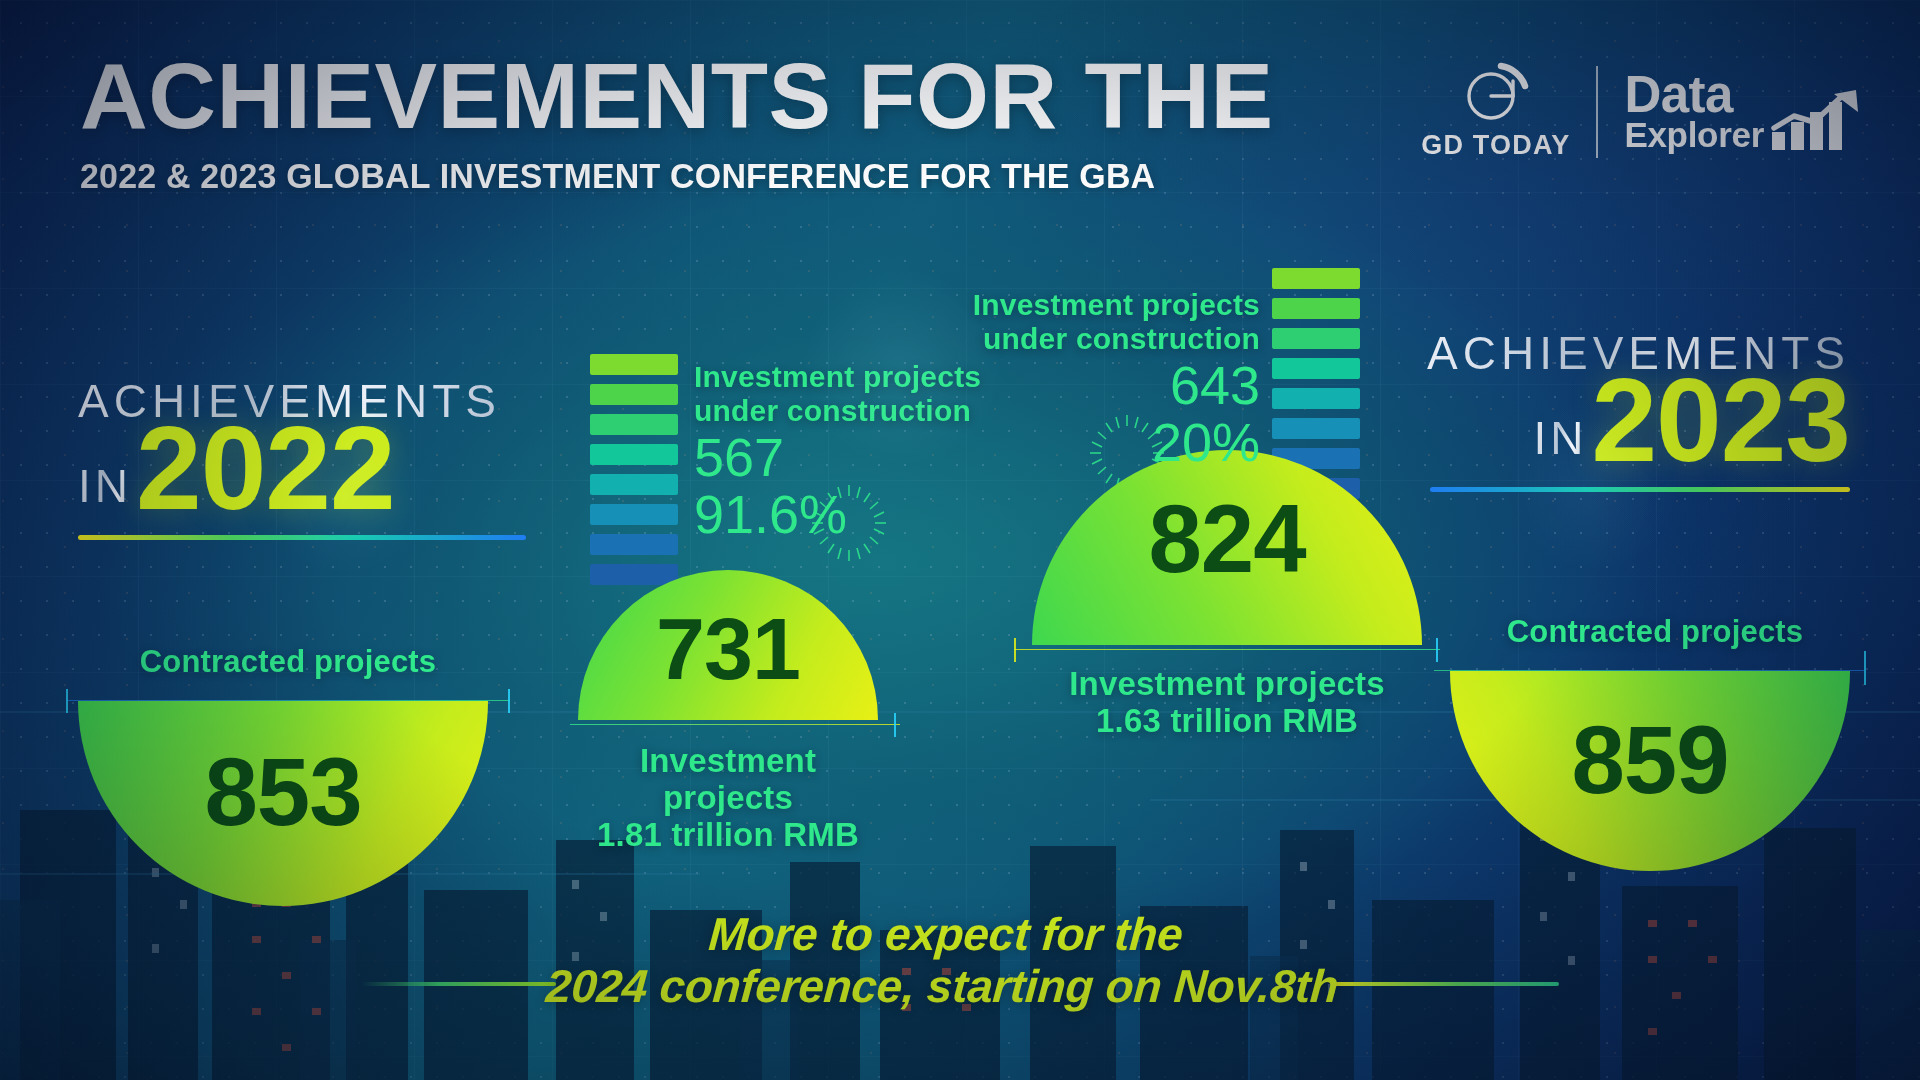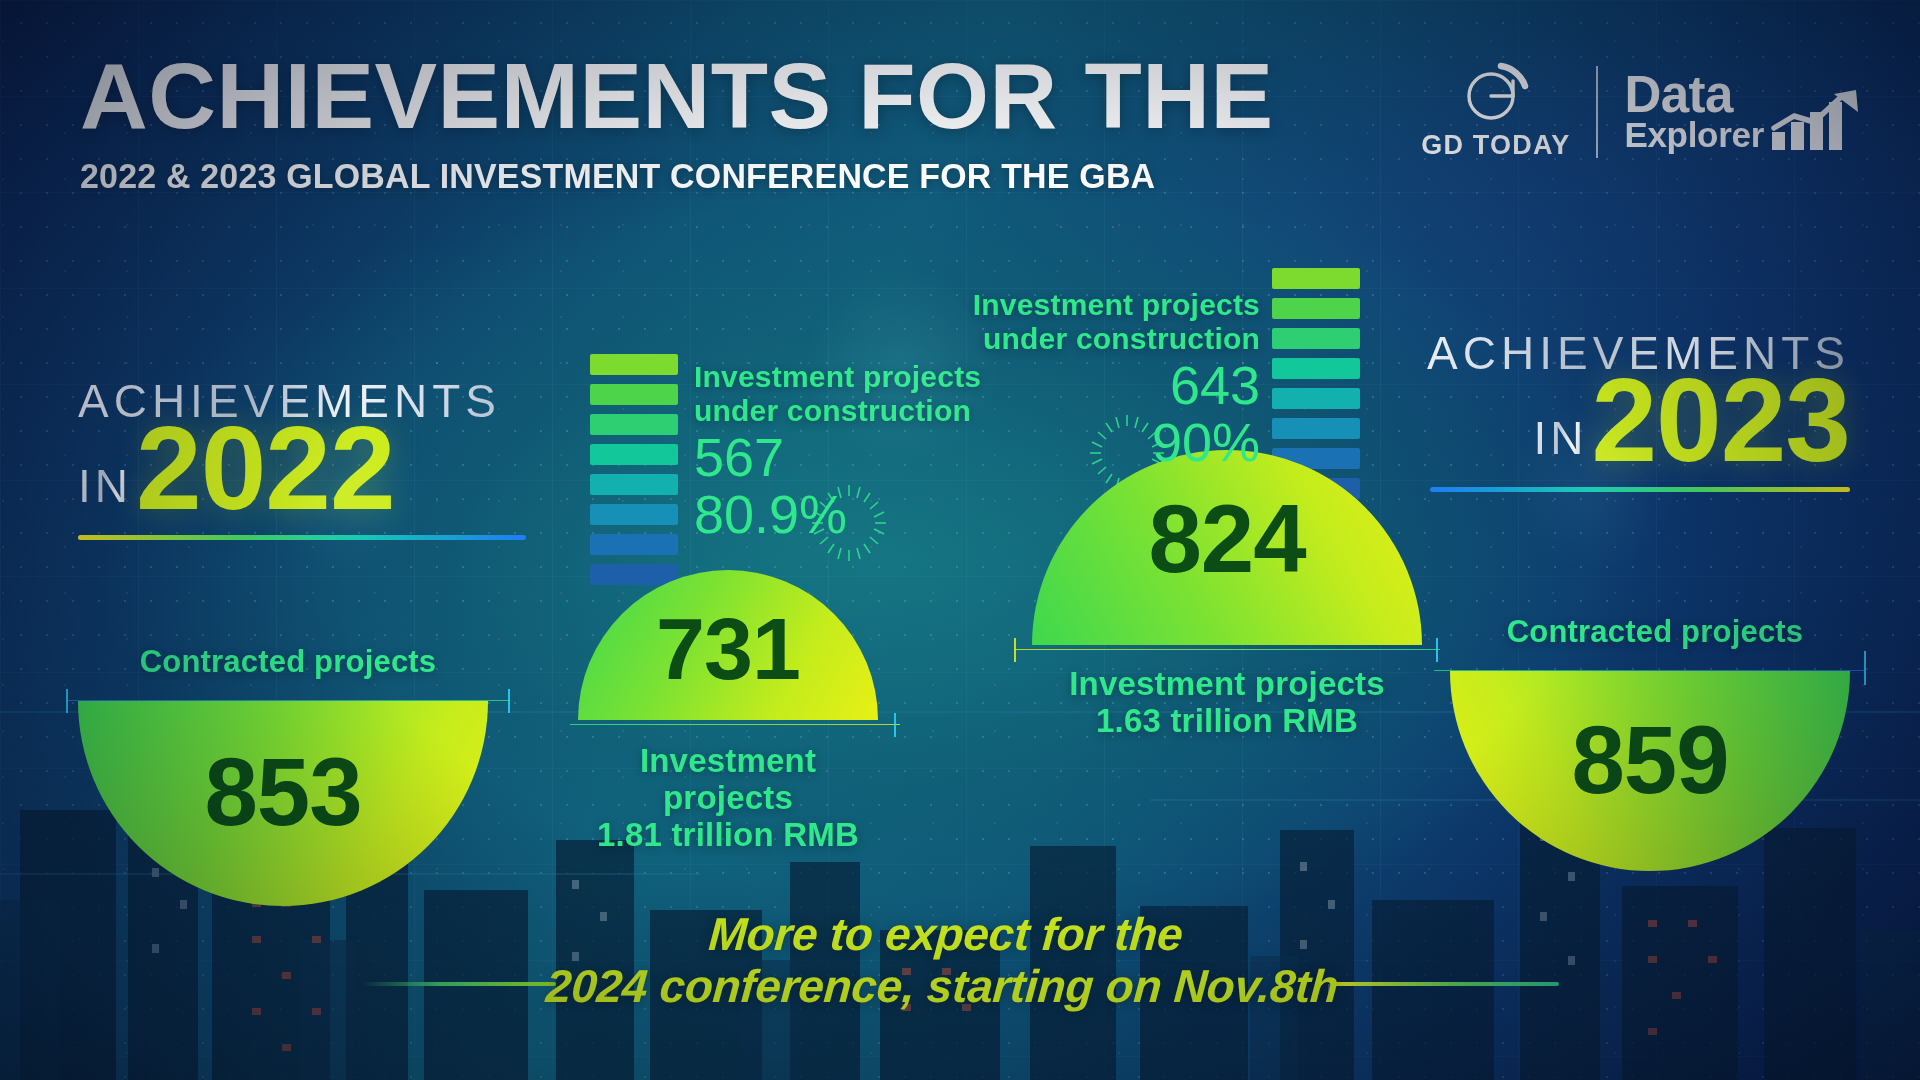--- a/index.html
+++ b/index.html
@@ -301,21 +301,21 @@
           <line x1="22" y1="73" x2="28" y2="64"></line>
             <line x1="14" y1="64" x2="22" y2="57"></line>
           <line x1="8" y1="54" x2="18" y2="49"></line>
             <line x1="6" y1="43" x2="17" y2="43"></line>
           <line x1="8" y1="32" x2="18" y2="37"></line>
             <line x1="14" y1="22" x2="22" y2="29"></line>
           <line x1="22" y1="13" x2="28" y2="22"></line>
             <line x1="32" y1="7" x2="35" y2="18"></line>
         </g>
       </svg>
-      <div style="color:#2fe88c; font-size:54px; line-height:1.06; position:relative; z-index:2;">80.9%</div>
+      <div style="color:#2fe88c; font-size:54px; line-height:1.06; position:relative; z-index:2;">91.6%</div>
     </div>
   </div>
 
   <div class="stat" style="left:578px; top:570px;">
     <div class="dome" style="width:300px;height:150px;
          background:linear-gradient(118deg,#3ed84f 0%,#7ce232 38%,#c4ec1c 72%,#e8f015 100%);
          border-radius:150px 150px 0 0;">
       <div class="num" style="top:28px; font-size:88px;">731</div>
     </div>
     <div style="position:relative; width:300px; height:8px;">
@@ -359,21 +359,21 @@
           <line x1="22" y1="73" x2="28" y2="64"></line>
             <line x1="14" y1="64" x2="22" y2="57"></line>
           <line x1="8" y1="54" x2="18" y2="49"></line>
             <line x1="6" y1="43" x2="17" y2="43"></line>
           <line x1="8" y1="32" x2="18" y2="37"></line>
             <line x1="14" y1="22" x2="22" y2="29"></line>
           <line x1="22" y1="13" x2="28" y2="22"></line>
             <line x1="32" y1="7" x2="35" y2="18"></line>
         </g>
       </svg>
-      <div style="color:#2fe88c; font-size:54px; line-height:1.06; position:relative; z-index:2;">90%</div>
+      <div style="color:#2fe88c; font-size:54px; line-height:1.06; position:relative; z-index:2;">20%</div>
     </div>
   </div>
 
   <div class="stat" style="left:1032px; top:450px;">
     <div class="dome" style="width:390px;height:195px;
          background:linear-gradient(62deg,#3ed84f 0%,#7ce232 38%,#c4ec1c 72%,#e8f015 100%);
          border-radius:195px 195px 0 0;">
       <div class="num" style="top:34px; font-size:96px;">824</div>
     </div>
     <div style="position:relative; width:390px; height:8px;">

